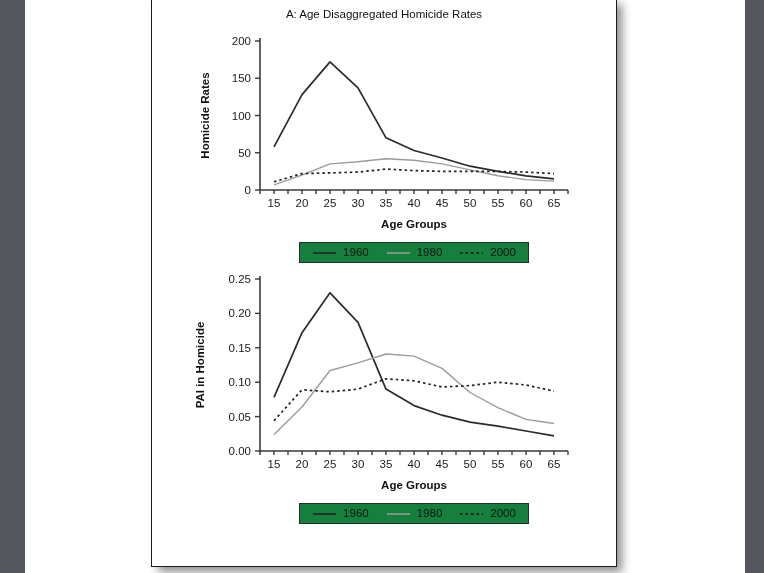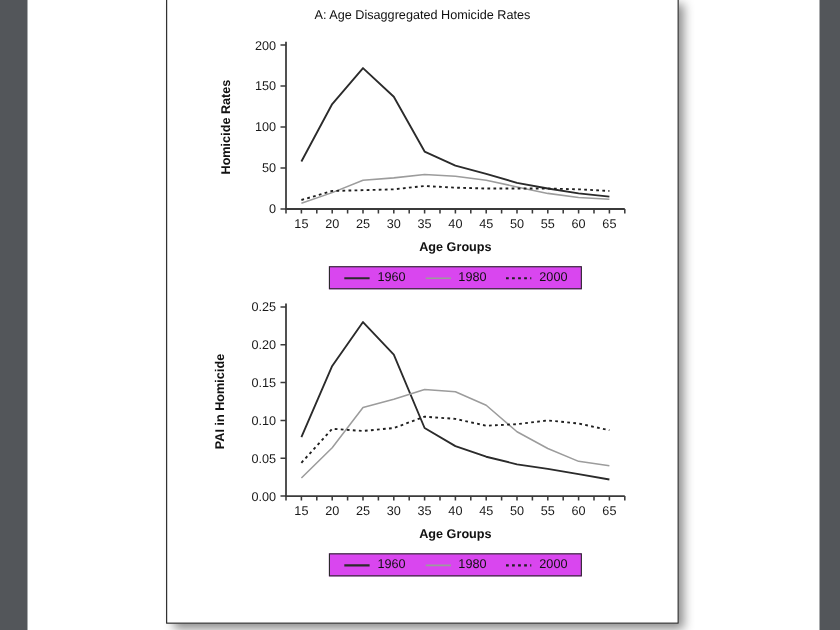--- a/index.html
+++ b/index.html
@@ -55,21 +55,21 @@
     justify-content: center;
     padding-left: 60px; 
     margin-top: 8px;
   }
   .legend-box {
     display: inline-flex;
     align-items: center;
     gap: 17px;
     border: 1.2px solid #2a2a2a;
     padding: 3px 12px;
-    background: #d946ef;
+    background: #15803d;
   }
   .legend-item { display: inline-flex; align-items: center; gap: 6px; }
   .legend-sample { width: 25px; height: 8px; display: block; }
   .legend-label { font-size: 11.5px; color: #111111; line-height: 13px; }
 </style>
 </head>
 <body>
 
 <div class="viewport">
   <div class="side-strip left"></div>

